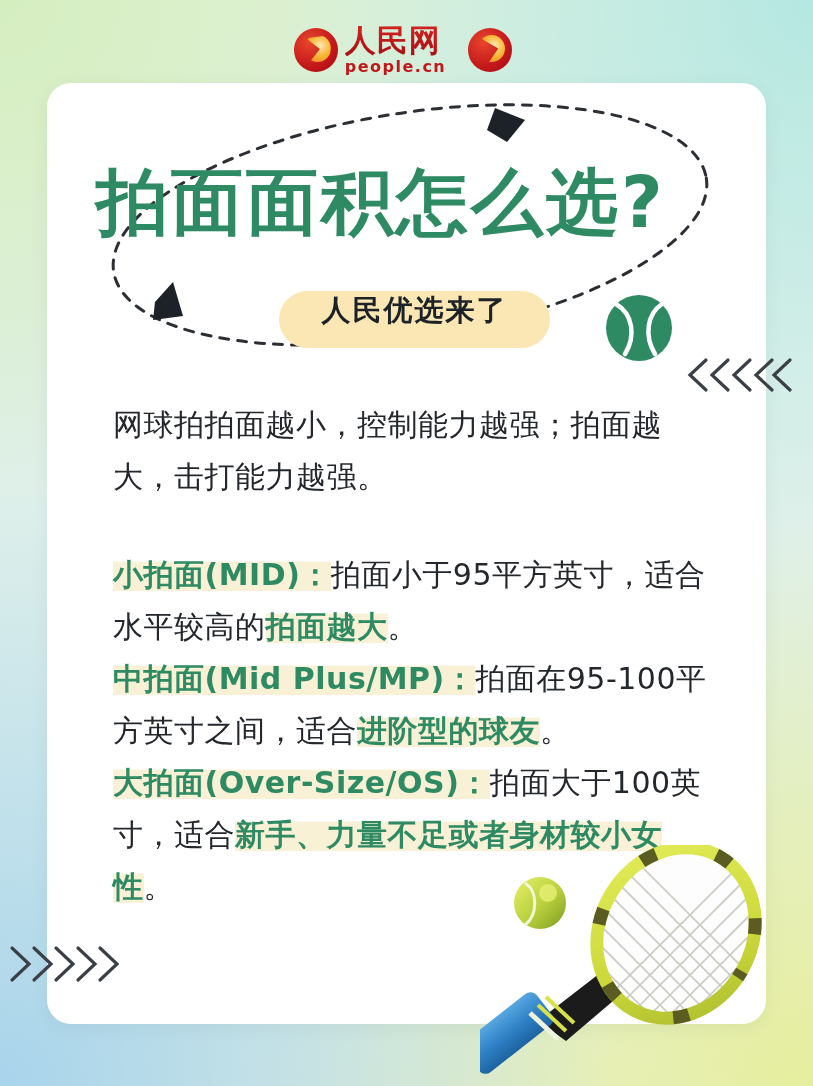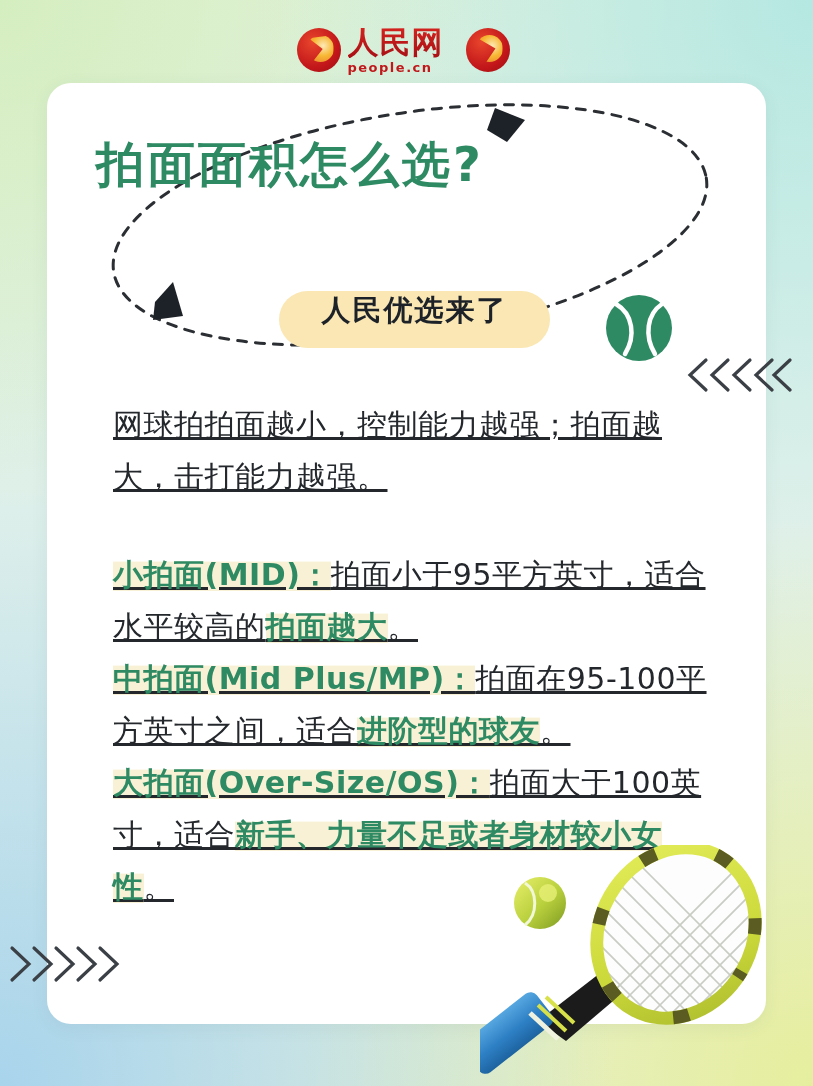--- a/index.html
+++ b/index.html
@@ -71,21 +71,21 @@
     color: #c0181b;
     background: linear-gradient(180deg, #d4231f 0%, #a81015 100%);
     -webkit-background-clip: text;
     background-clip: text;
     -webkit-text-fill-color: transparent;
     white-space: nowrap;
   }
   .wm-en {
     font-family: "DejaVu Sans", sans-serif;
     font-weight: bold;
-    font-size: 13px;
+    font-size: 16px;
     letter-spacing: 1.5px;
     color: #c0181b;
     margin-top: 3px;
   }
   .logo2 .wm-cn {
     font-style: italic;
     font-size: 33px;
     letter-spacing: 2px;
     background: linear-gradient(100deg, #cf1f1c 0%, #d6342a 38%, #c9a24a 62%, #d2211d 100%);
     -webkit-background-clip: text;
@@ -114,25 +114,25 @@
   #swirl {
     position: absolute;
     left: 55px; top: 90px;
     width: 710px; height: 270px;
     pointer-events: none;
   }
 
   
   #title {
     position: absolute;
-    left: 96px; top: 140px;
+    left: 96px; top: 166px;
     width: 640px;
     font-family: "DejaVu Sans", sans-serif;
     font-weight: bold;
-    font-size: 48px;
+    font-size: 72px;
     line-height: 1.0;
     letter-spacing: 3px;
     color: #2e8a63;
     white-space: nowrap;
   }
 
   
   #badge {
     position: absolute;
     left: 279px; top: 291px;
@@ -173,21 +173,20 @@
   
   #body {
     position: absolute;
     left: 113px; top: 399px;
     width: 600px;
     font-family: "DejaVu Sans", sans-serif;
     font-size: 30px;
     line-height: 52px;
     color: #24282c;
     letter-spacing: 0.5px;
-    text-decoration: underline;
   }
   #body p { margin: 0; }
   #body .gap { height: 46px; }
   .hl {
     color: #2e8a63;
     font-weight: bold;
     background: linear-gradient(180deg, rgba(250,240,205,0) 12%, #f9f1d6 14%, #f9f1d6 96%, rgba(250,240,205,0) 98%);
     margin-top: 40px;
   }
 

